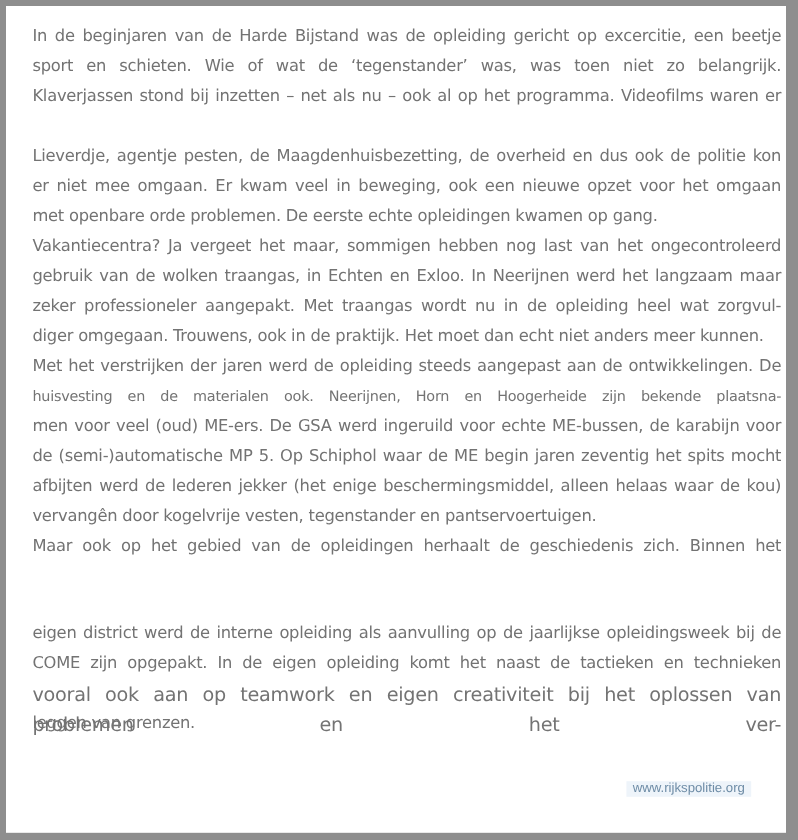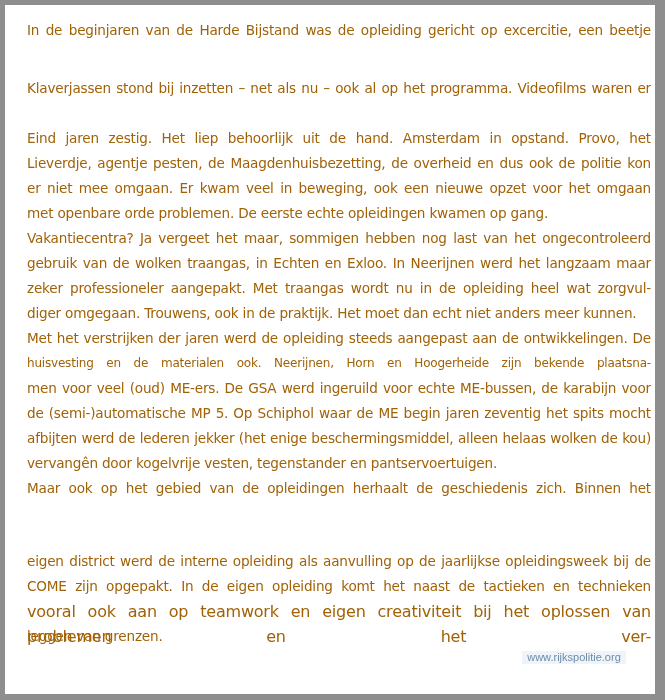--- a/index.html
+++ b/index.html
@@ -15,21 +15,21 @@
       width: 650px; height: 689px;
       background: #ffffff;
     }
     .text {
       position: absolute;
       left: 22px; top: 13px;
       width: 624px;
       font-family: "DejaVu Sans", sans-serif;
       font-size: 13.6px;
       line-height: 25px;
-      color: #a16207;
+      color: #737373;
       letter-spacing: -0.2px;
       word-spacing: 0px;
     }
     .line {
       display: block;
       height: 25px;
       white-space: nowrap;
       text-align: justify;
       text-align-last: justify;
     }
@@ -47,38 +47,38 @@
       text-align: center;
     }
   </style>
 </head>
 <body>
 
 <div class="page">
   <div class="text">
 
     <span class="line" style="white-space: normal; font-size: 13.6px;">In de beginjaren van de Harde Bijstand was de opleiding gericht op excercitie, een beetje</span>
-    <span class="line" style="white-space: normal; font-size: 13.6px; margin-top: 33px;">Klaverjassen stond bij inzetten – net als nu – ook al op het programma. Videofilms waren er</span>
+    <span class="line" style="white-space: normal; font-size: 13.6px;">sport en schieten. Wie of wat de ‘tegenstander’ was, was toen niet zo belangrijk.</span>
+    <span class="line" style="white-space: normal; font-size: 13.6px;">Klaverjassen stond bij inzetten – net als nu – ook al op het programma. Videofilms waren er</span>
     <span class="gap"></span>
 
-    <span class="line" style="white-space: normal; font-size: 13.6px;">Eind jaren zestig. Het liep behoorlijk uit de hand. Amsterdam in opstand. Provo, het</span>
     <span class="line" style="white-space: normal; font-size: 13.6px;">Lieverdje, agentje pesten, de Maagdenhuisbezetting, de overheid en dus ook de politie kon</span>
     <span class="line" style="white-space: normal; font-size: 13.6px;">er niet mee omgaan. Er kwam veel in beweging, ook een nieuwe opzet voor het omgaan</span>
     <span class="line last" style="white-space: normal; font-size: 13.6px;">met openbare orde problemen. De eerste echte opleidingen kwamen op gang.</span>
 
     <span class="line" style="white-space: normal; font-size: 13.6px;">Vakantiecentra? Ja vergeet het maar, sommigen hebben nog last van het ongecontroleerd</span>
     <span class="line" style="white-space: normal; font-size: 13.6px;">gebruik van de wolken traangas, in Echten en Exloo. In Neerijnen werd het langzaam maar</span>
     <span class="line" style="white-space: normal; font-size: 13.6px;">zeker professioneler aangepakt. Met traangas wordt nu in de opleiding heel wat zorgvul-</span>
     <span class="line last" style="white-space: normal; font-size: 13.6px;">diger omgegaan. Trouwens, ook in de praktijk. Het moet dan echt niet anders meer kunnen.</span>
 
     <span class="line" style="white-space: normal; font-size: 13.6px;">Met het verstrijken der jaren werd de opleiding steeds aangepast aan de ontwikkelingen. De</span>
     <span class="line" style="white-space: normal; font-size: 12px;">huisvesting en de materialen ook. Neerijnen, Horn en Hoogerheide zijn bekende plaatsna-</span>
     <span class="line" style="white-space: normal; font-size: 13.6px;">men voor veel (oud) ME-ers. De GSA werd ingeruild voor echte ME-bussen, de karabijn voor</span>
     <span class="line" style="white-space: normal; font-size: 13.6px;">de (semi-)automatische MP 5. Op Schiphol waar de ME begin jaren zeventig het spits mocht</span>
-    <span class="line" style="white-space: normal; font-size: 13.6px;">afbijten werd de lederen jekker (het enige beschermingsmiddel, alleen helaas wolken de kou)</span>
+    <span class="line" style="white-space: normal; font-size: 13.6px;">afbijten werd de lederen jekker (het enige beschermingsmiddel, alleen helaas waar de kou)</span>
     <span class="line last" style="white-space: normal; font-size: 13.6px;">vervangên door kogelvrije vesten, tegenstander en pantservoertuigen.</span>
 
     <span class="line" style="white-space: normal; font-size: 13.6px;">Maar ook op het gebied van de opleidingen herhaalt de geschiedenis zich. Binnen het</span>
     <span class="line" style="white-space: normal; font-size: 13.6px; margin-top: 48px;">eigen district werd de interne opleiding als aanvulling op de jaarlijkse opleidingsweek bij de</span>
     <span class="line" style="white-space: normal; font-size: 13.6px;">COME zijn opgepakt. In de eigen opleiding komt het naast de tactieken en technieken</span>
     <span class="line" style="white-space: normal; font-size: 16px;">vooral ook aan op teamwork en eigen creativiteit bij het oplossen van problemen en het ver-</span>
     <span class="line last" style="white-space: normal; font-size: 13.6px;">leggen van grenzen.</span>
   </div>
 </div>
 <div class="watermark">www.rijkspolitie.org</div>

